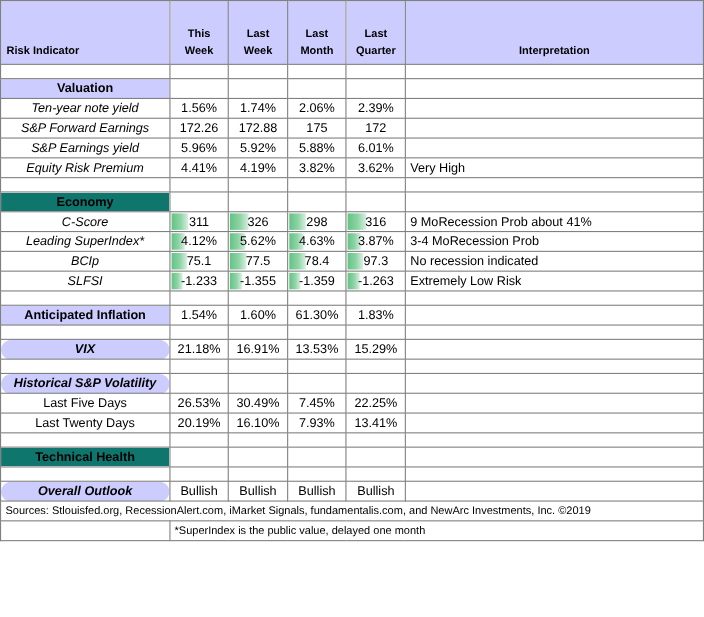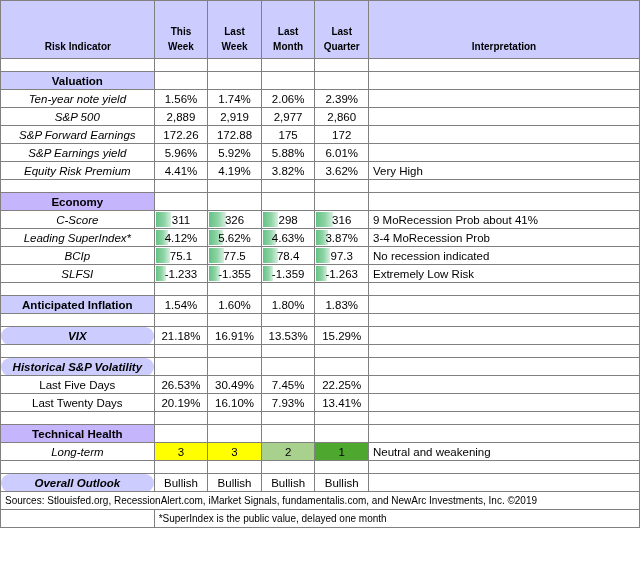--- a/index.html
+++ b/index.html
@@ -35,38 +35,38 @@
     font-weight:bold;
     text-align:center;
     vertical-align:bottom;
     height:58px;
     font-size:10px;
     line-height:15px;
     padding-bottom:4px;
     white-space:normal;
   }
   tr.header-row td.hdr-label{
-    text-align:center;
+    text-align:left;
     padding-left:5px;
   }
   .hdr-two{display:block;}
 
   
   .lbl{text-align:center;}
   .num{text-align:center;}
   .interp{text-align:left;padding-left:5px;}
 
   
   .italic{font-style:italic;}
   .bold{font-weight:bold;}
   .bolditalic{font-weight:bold;font-style:italic;border-radius:9px;}
 
   
   .purple{background:#CCCCFF;}
-  .white{background:#c4b5fd;}
+  .white{background:#0f766e;}
 
   
   tr.spacer td{height:13px;}
 
   
   .bar{
     position:relative;
     text-align:center;
   }
   .bar > .barfill{
@@ -148,28 +148,20 @@
 
     <tr>
       <td class="lbl italic">Ten-year note yield</td>
       <td class="num">1.56%</td>
       <td class="num">1.74%</td>
       <td class="num">2.06%</td>
       <td class="num">2.39%</td>
       <td class="interp"></td>
     </tr>
     <tr>
-      <td class="lbl italic">S&amp;P 500</td>
-      <td class="num">2,889</td>
-      <td class="num">2,919</td>
-      <td class="num">2,977</td>
-      <td class="num">2,860</td>
-      <td class="interp"></td>
-    </tr>
-    <tr>
       <td class="lbl italic">S&amp;P Forward Earnings</td>
       <td class="num">172.26</td>
       <td class="num">172.88</td>
       <td class="num">175</td>
       <td class="num">172</td>
       <td class="interp"></td>
     </tr>
     <tr>
       <td class="lbl italic">S&amp;P Earnings yield</td>
       <td class="num">5.96%</td>
@@ -244,21 +236,21 @@
       <td></td>
         <td></td>
       <td></td>
         <td></td>
     </tr>
 
     <tr>
       <td class="lbl bold purple">Anticipated Inflation</td>
       <td class="num">1.54%</td>
       <td class="num">1.60%</td>
-      <td class="num">1.80%</td>
+      <td class="num">61.30%</td>
       <td class="num">1.83%</td>
       <td class="interp"></td>
     </tr>
 
     <tr class="spacer">
       <td></td>
         <td></td>
       <td></td>
         <td></td>
       <td></td>
@@ -320,28 +312,20 @@
 
     <tr>
       <td class="lbl bold white">Technical Health</td>
       <td></td>
         <td></td>
       <td></td>
         <td></td>
       <td></td>
     </tr>
 
-    <tr>
-      <td class="lbl italic">Long-term</td>
-      <td class="c-yellow">3</td>
-      <td class="c-yellow">3</td>
-      <td class="c-lgreen">2</td>
-      <td class="c-dgreen">1</td>
-      <td class="interp">Neutral and weakening</td>
-    </tr>
 
     <tr class="spacer">
       <td></td>
         <td></td>
       <td></td>
         <td></td>
       <td></td>
         <td></td>
     </tr>
 

